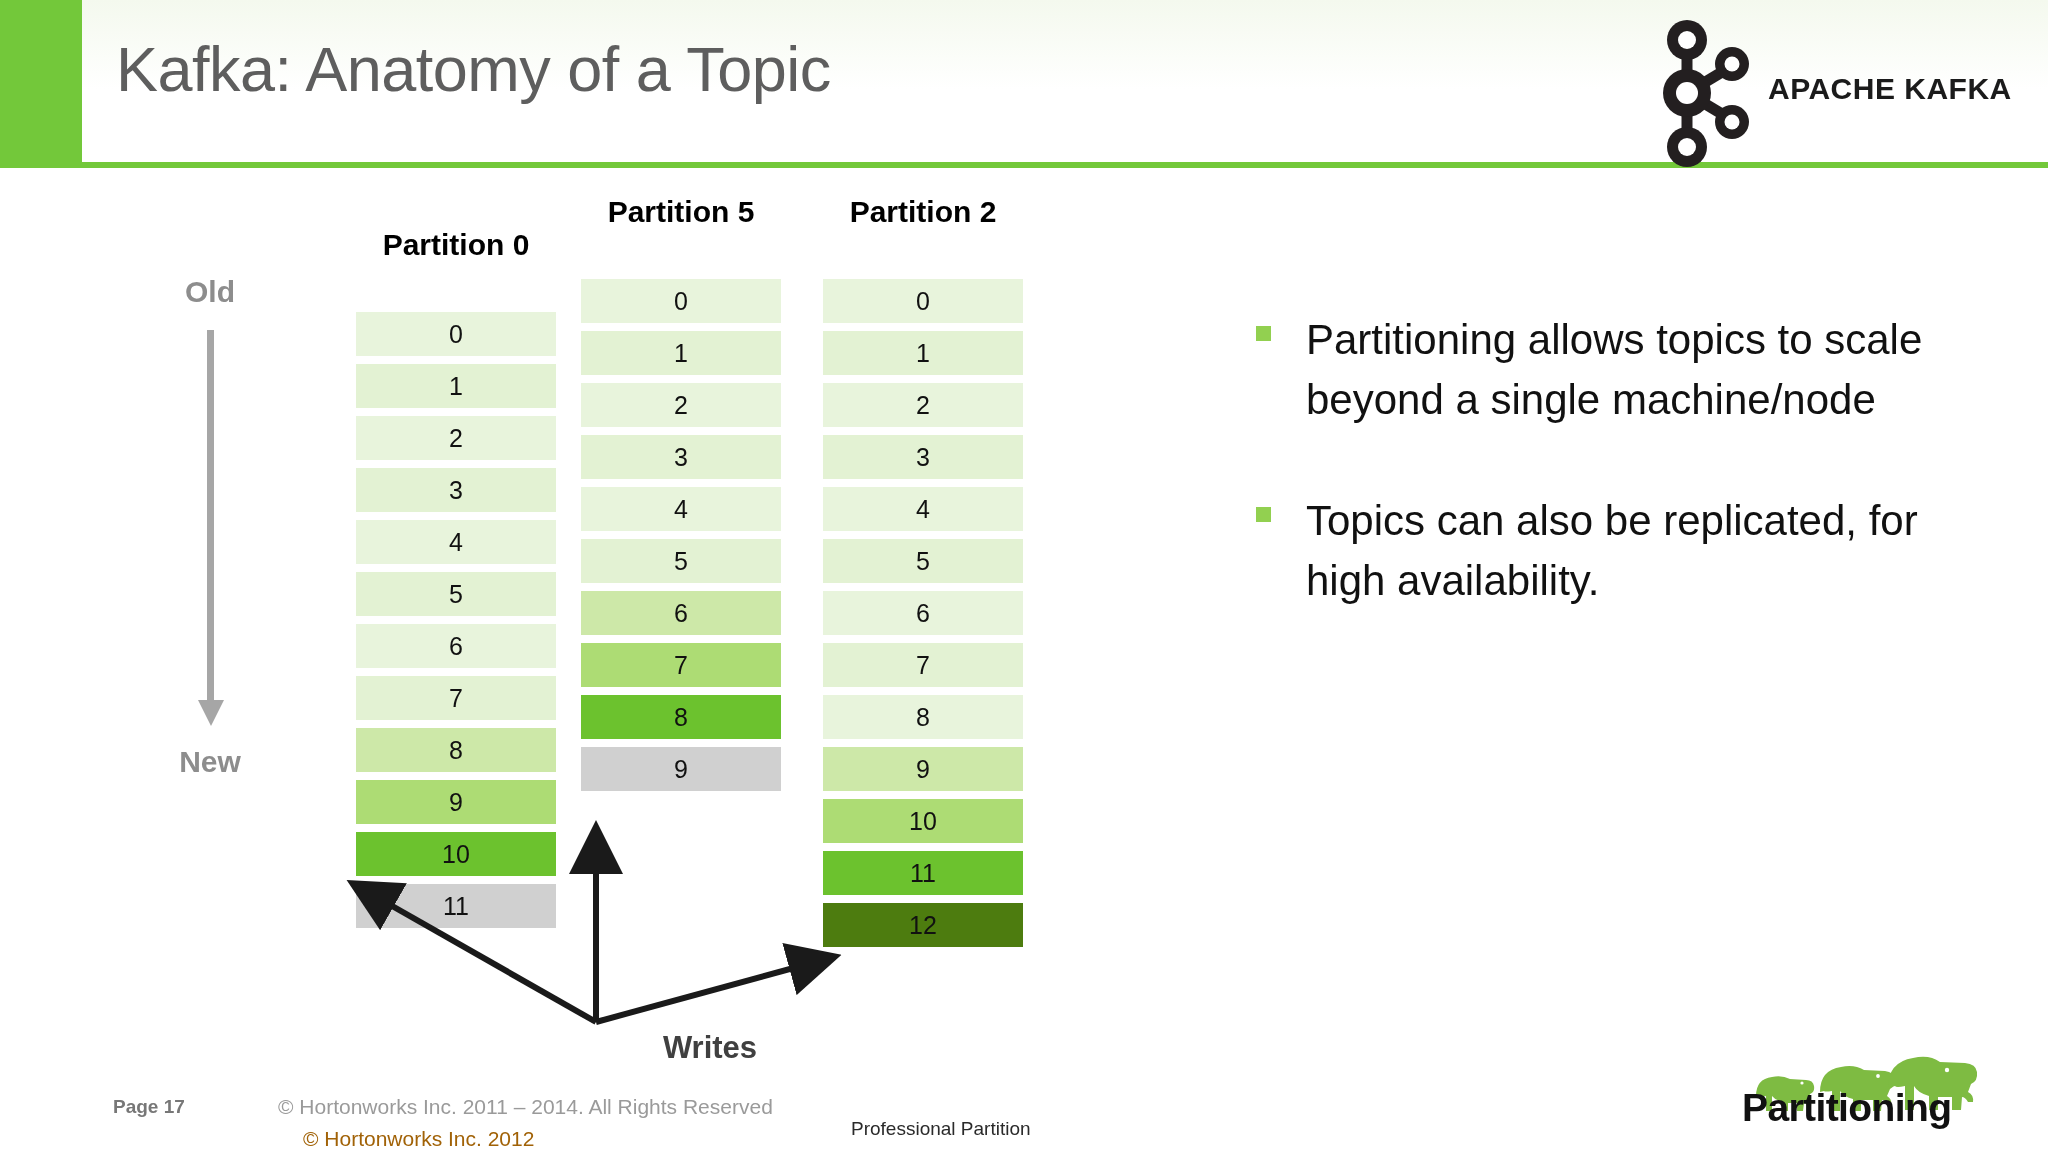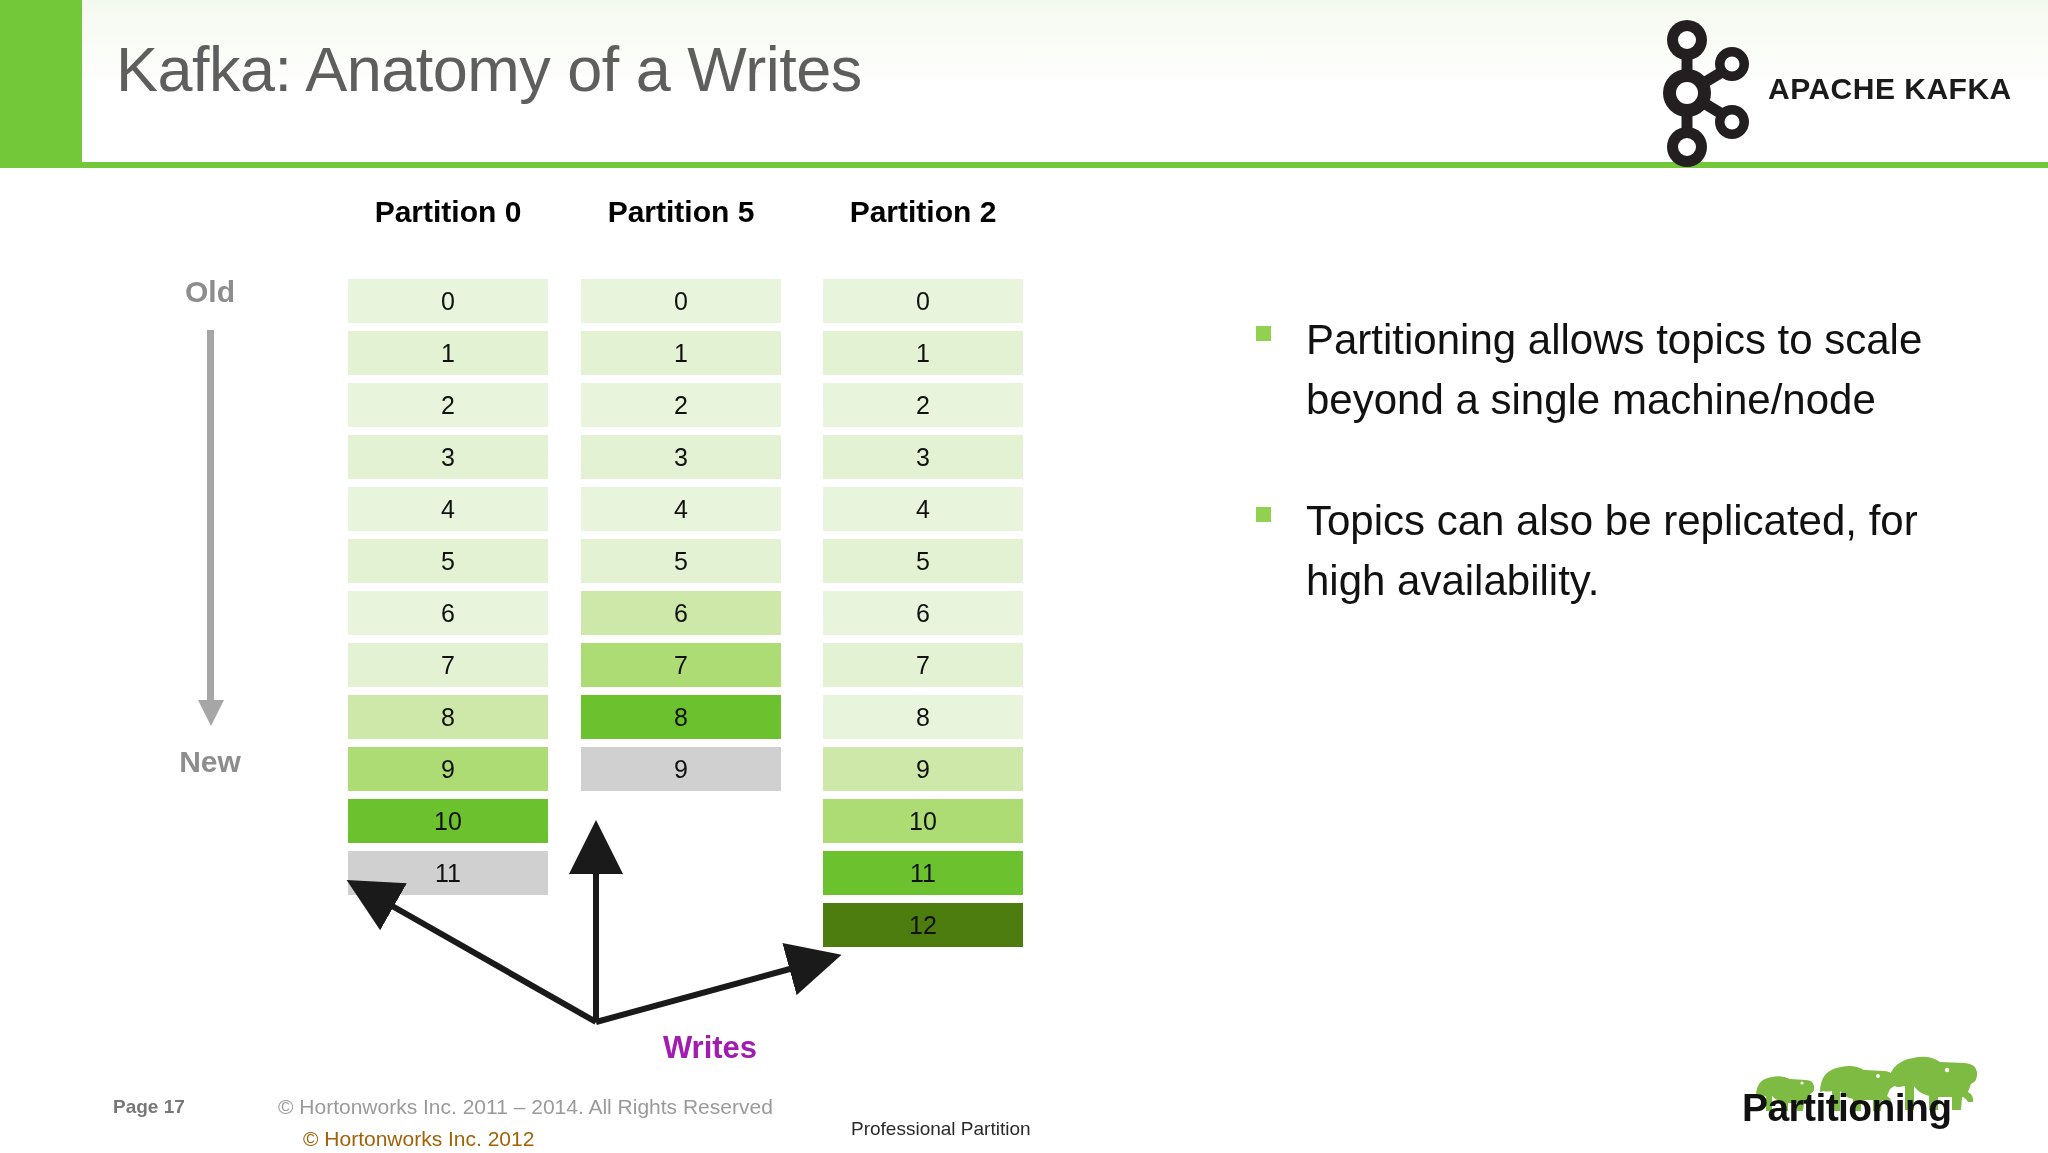--- a/index.html
+++ b/index.html
@@ -99,21 +99,21 @@
   
   .partitions {
     position: absolute;
     left: 340px; top: 195px;
   }
   .pcol {
     position: absolute;
     top: 0;
     width: 200px;
   }
-  .pcol.p0 { left: 8px; }
+  .pcol.p0 { left: 16px; margin-top: 33px; }
   .pcol.p1 { left: 241px; }
   .pcol.p2 { left: 483px; }
 
   .phead {
     height: 58px;
     text-align: center;
     font-size: 30px;
     font-weight: bold;
     color: #000000;
     white-space: nowrap;
@@ -137,21 +137,21 @@
     left: 330px; top: 700px;
     width: 720px; height: 380px;
   }
   .writes-label {
     position: absolute;
     left: 560px; top: 1030px;
     width: 300px;
     text-align: center;
     font-size: 31px;
     font-weight: bold;
-    color: #a21caf;
+    color: #404040;
   }
 
   
   .bullets {
     position: absolute;
     left: 1248px; top: 310px;
     width: 700px;
   }
   .bullet {
     position: relative;
@@ -214,21 +214,21 @@
     letter-spacing: -0.6px;
   }
 </style>
 </head>
 <body>
 
 <div class="header">
   <div class="header-accent"></div>
   <div class="header-panel"></div>
   <div class="header-rule"></div>
-  <div class="slide-title">Kafka: Anatomy of a Writes</div>
+  <div class="slide-title">Kafka: Anatomy of a Topic</div>
 
   <div class="kafka-logo">
     <svg width="106" height="158" viewBox="0 0 106 158">
       <g fill="none" stroke="#231f20" stroke-width="11">
         <line x1="33" y1="33" x2="33" y2="79"></line>
         <line x1="33" y1="79" x2="78" y2="52"></line>
         <line x1="33" y1="79" x2="78" y2="106"></line>
         <line x1="33" y1="79" x2="33" y2="125"></line>
       </g>
       <g fill="#231f20">

